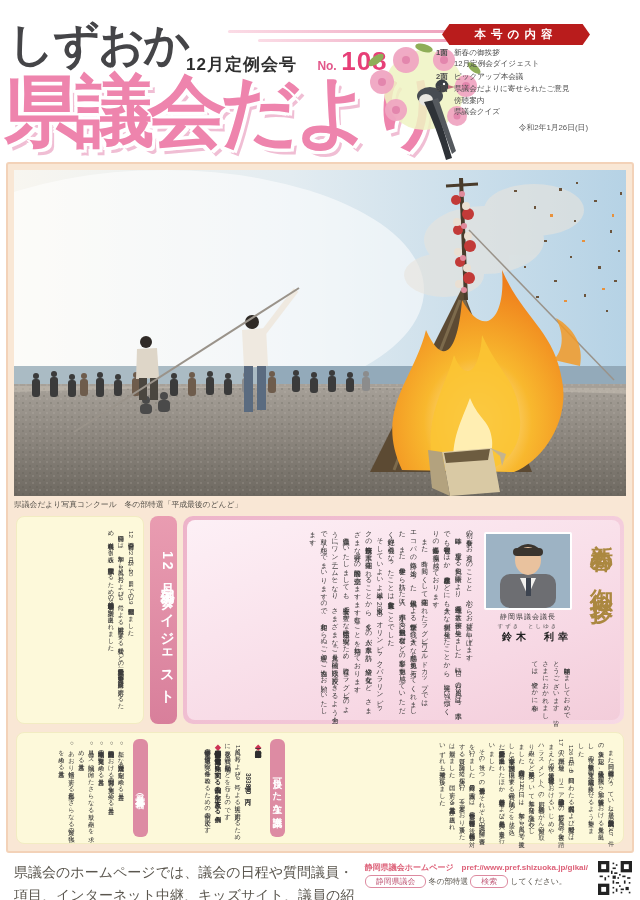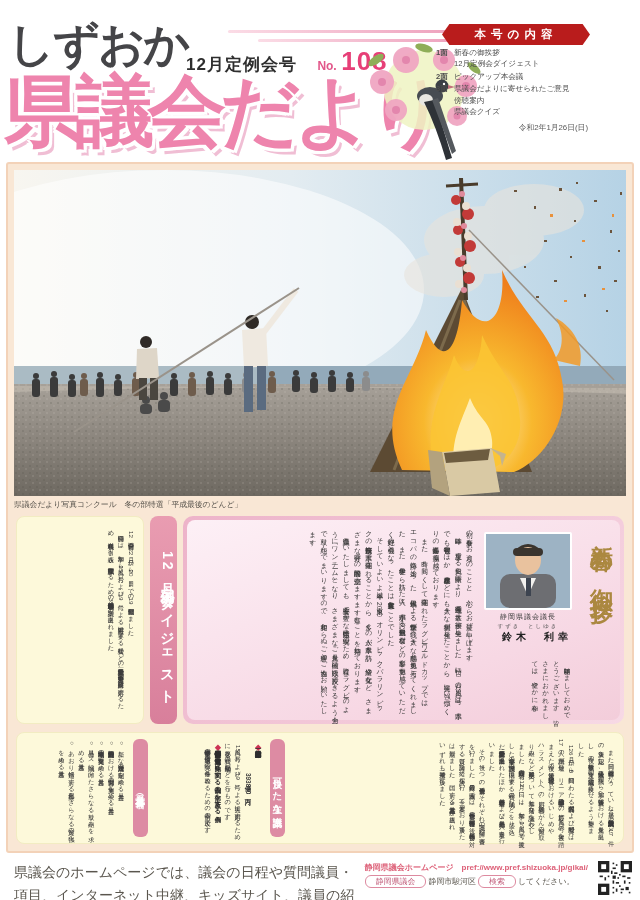--- a/index.html
+++ b/index.html
@@ -420,21 +420,21 @@
       </div>
     </div>
   </div>
 
   <div class="footer">
     <div class="footer-left">県議会のホームページでは、議会の日程や質問議員・項目、インターネット中継、キッズサイト、議員の紹介、本会議や委員会の会議録など、さまざまな情報をお届けしていますので、ぜひご覧ください！！</div>
     <div class="footer-right">
       <div class="site-line"><span>静岡県議会ホームページ</span>　<span>pref://www.pref.shizuoka.jp/gikai/</span></div>
       <div>
         <span class="kw-box">静岡県議会</span>
-        <span>静岡市駿河区</span>
+        <span>冬の部特選</span>
         <span class="kw-box">検索</span>
         <span>してください。</span>
       </div>
     </div>
     <svg class="qr" width="34" height="34" viewBox="0 0 21 21">
       <rect width="21" height="21" fill="#fff"></rect>
       <g fill="#222">
         <rect x="0" y="0" width="7" height="7"></rect>
           <rect x="14" y="0" width="7" height="7"></rect>
           <rect x="0" y="14" width="7" height="7"></rect>

